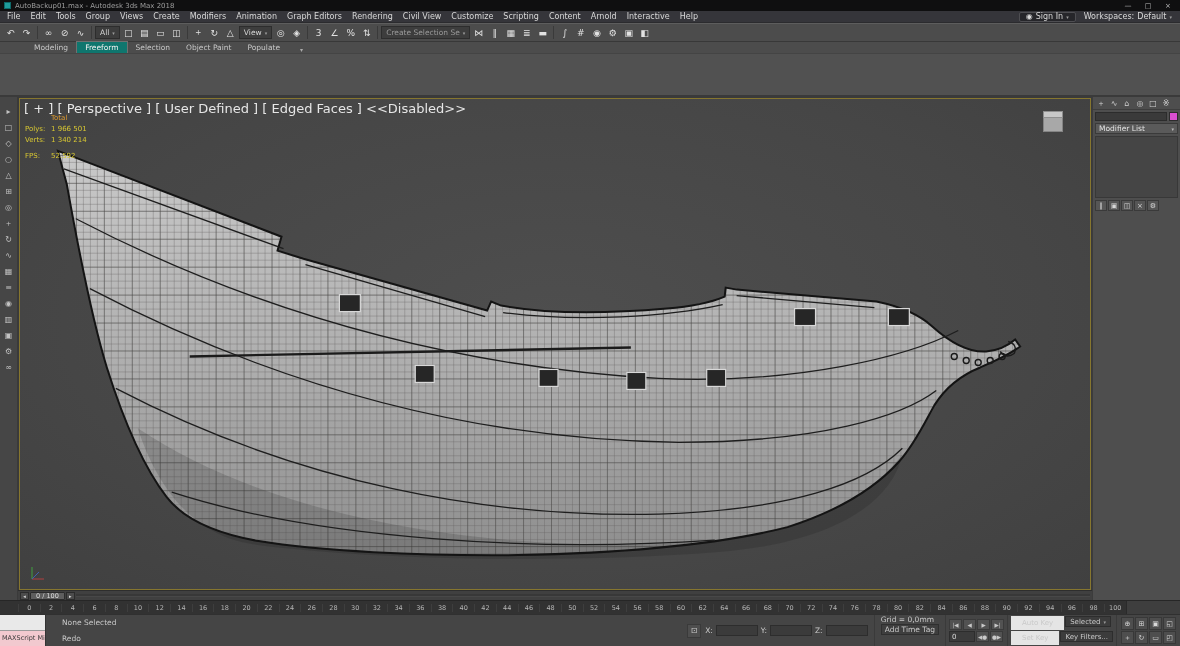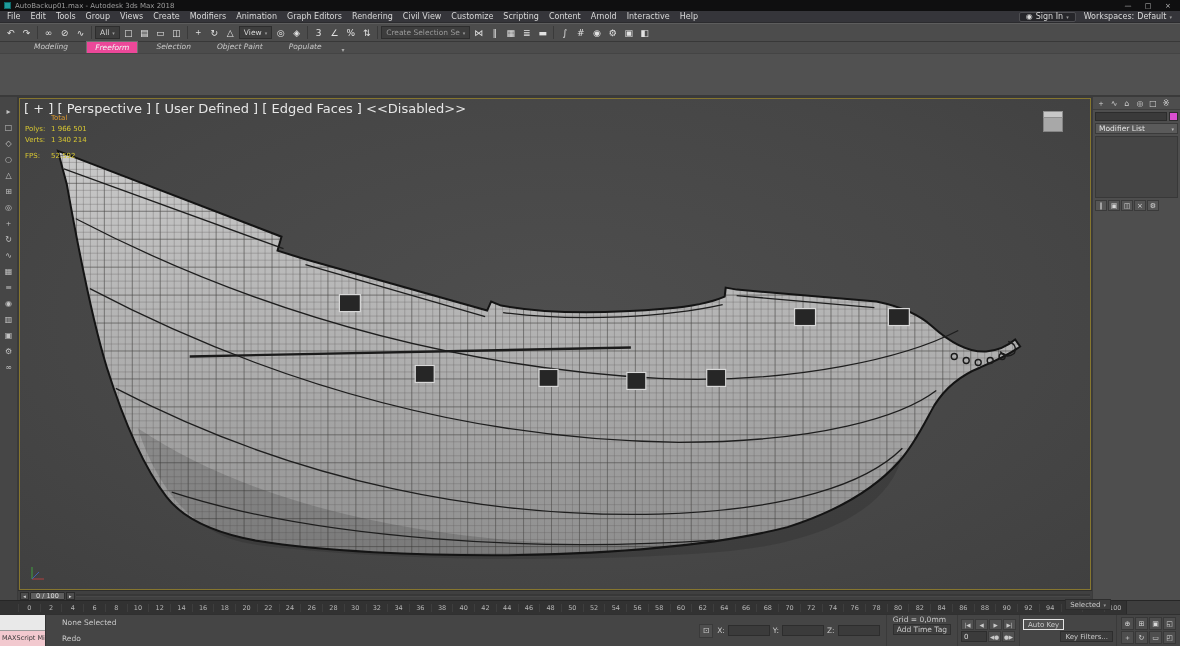--- a/index.html
+++ b/index.html
@@ -24,21 +24,21 @@
   
   .toolbar { height:19px; background:#4c4c4c; border-top:1px solid #5d5d5d; border-bottom:1px solid #383838; display:flex; align-items:center; gap:1px; padding:0 3px; }
   .tb-icon { width:15px; height:15px; display:flex; align-items:center; justify-content:center; font-size:9px; color:#e2e2e2; }
   .tb-sep { width:1px; height:13px; background:#3a3a3a; margin:0 2px; }
   .tb-combo { height:13px; display:flex; align-items:center; gap:3px; background:#3d3d3d; border:1px solid #2d2d2d; padding:0 4px; font-size:7.5px; color:#d8d8d8; white-space:nowrap; }
   .tb-combo.wide { min-width:88px; color:#9a9a9a; }
 
   
   .ribbon-tabs { height:11px; background:#4c4c4c; display:flex; align-items:flex-end; gap:2px; padding-left:26px; font-size:7.5px; color:#c8c8c8; }
   .ribbon-tab { padding:1px 8px 1px 8px; }
-  .ribbon-tab.active { background:#ec4899; border:1px solid #707070; border-bottom:none; color:#f2f2f2; }
+  .ribbon-tab.active { background:#0f766e; border:1px solid #707070; border-bottom:none; color:#f2f2f2; }
   .ribbon-collapse { margin-left:6px; font-size:6px; color:#aaa; padding:0 4px; }
   .ribbon-body { height:44px; background:#515151; border-top:1px solid #444; border-bottom:2px solid #3a3a3a; }
 
   
   .main { flex:1; min-height:0; display:flex; }
   .left-rail { width:18px; background:#464646; border-right:1px solid #3a3a3a; display:flex; flex-direction:column; align-items:center; gap:3px; padding-top:8px; }
   .rail-icon { width:14px; height:13px; display:flex; align-items:center; justify-content:center; font-size:8px; color:#c2c2c2; }
 
   .center { flex:1; min-width:0; display:flex; flex-direction:column; background:#3a3a3a; }
   .viewport { flex:1; position:relative; margin:1px 1px 0 1px; border:1px solid #86762f; overflow:hidden;
@@ -91,21 +91,21 @@
   .sb-coords { display:flex; align-items:center; gap:3px; margin-right:6px; }
   .coord-field { display:inline-block; width:42px; height:11px; background:#3b3b3b; border:1px solid #2d2d2d; color:#8d8d8d; font-size:7px; line-height:10px; padding:0 2px; }
   .sb-grid-col { display:flex; flex-direction:column; justify-content:flex-start; padding:0 6px; border-left:1px solid #3a3a3a; }
   .add-time-tag { background:#3e3e3e; border:1px solid #2f2f2f; padding:0 3px; height:11px; line-height:10px; }
   .sb-playback { display:flex; flex-direction:column; justify-content:center; gap:1px; padding:0 3px; border-left:1px solid #3a3a3a; }
   .pb-row { display:flex; gap:1px; }
   .pb-btn { min-width:13px; height:11px; display:flex; align-items:center; justify-content:center; background:#525252; border:1px solid #3a3a3a; font-size:5.5px; padding:0 1px; }
   .frame-field { width:26px; height:11px; background:#3b3b3b; border:1px solid #2d2d2d; font-size:7px; line-height:10px; padding:0 2px; color:#ddd; }
   .sb-keying { display:flex; flex-direction:column; justify-content:center; gap:1px; padding:0 3px; border-left:1px solid #3a3a3a; }
   .key-row { display:flex; gap:1px; }
-  .key-btn { height:11px; display:flex; align-items:center; padding:0 4px; background:#505050; border:1px solid #e5e5e5; font-size:7px; white-space:nowrap;margin-top:20px; }
+  .key-btn { height:11px; display:flex; align-items:center; padding:0 4px; background:#505050; border:7px solid #e5e5e5; font-size:7px; white-space:nowrap; }
   .key-combo { height:11px; display:flex; align-items:center; gap:3px; padding:0 4px; background:#3c3c3c; border:1px solid #2d2d2d; font-size:7px; white-space:nowrap; }
   .key-combo .arrow { font-size:5px; color:#9a9a9a; }
   .sb-nav { display:grid; grid-template-columns:repeat(4,13px); grid-auto-rows:13px; gap:1px; align-content:center; padding:0 4px; border-left:1px solid #3a3a3a; }
   .nav-btn { display:flex; align-items:center; justify-content:center; background:#4e4e4e; border:1px solid #383838; font-size:7px; color:#d8d8d8; }
 </style>
 </head>
 <body>
 
 <div class="app">
 
@@ -220,21 +220,21 @@
     <span class="tb-icon">∫</span>
         <span class="tb-icon">#</span>
         <span class="tb-icon">◉</span>
         <span class="tb-icon">⚙</span>
         <span class="tb-icon">▣</span>
         <span class="tb-icon">◧</span>
       </span>
   </div>
 
   <div class="ribbon-tabs">
-    <span style="display:flex;gap:10px;align-items:flex-start;font-style:italic;">
+    <span style="display:flex;gap:0;align-items:center;">
 
     <span class="ribbon-tab">Modeling</span>
         <span class="ribbon-tab active">Freeform</span>
         <span class="ribbon-tab">Selection</span>
         <span class="ribbon-tab">Object Paint</span>
         <span class="ribbon-tab">Populate</span>
       </span>
     <span class="ribbon-collapse">▾</span>
   </div>
   <div class="ribbon-body"></div>

